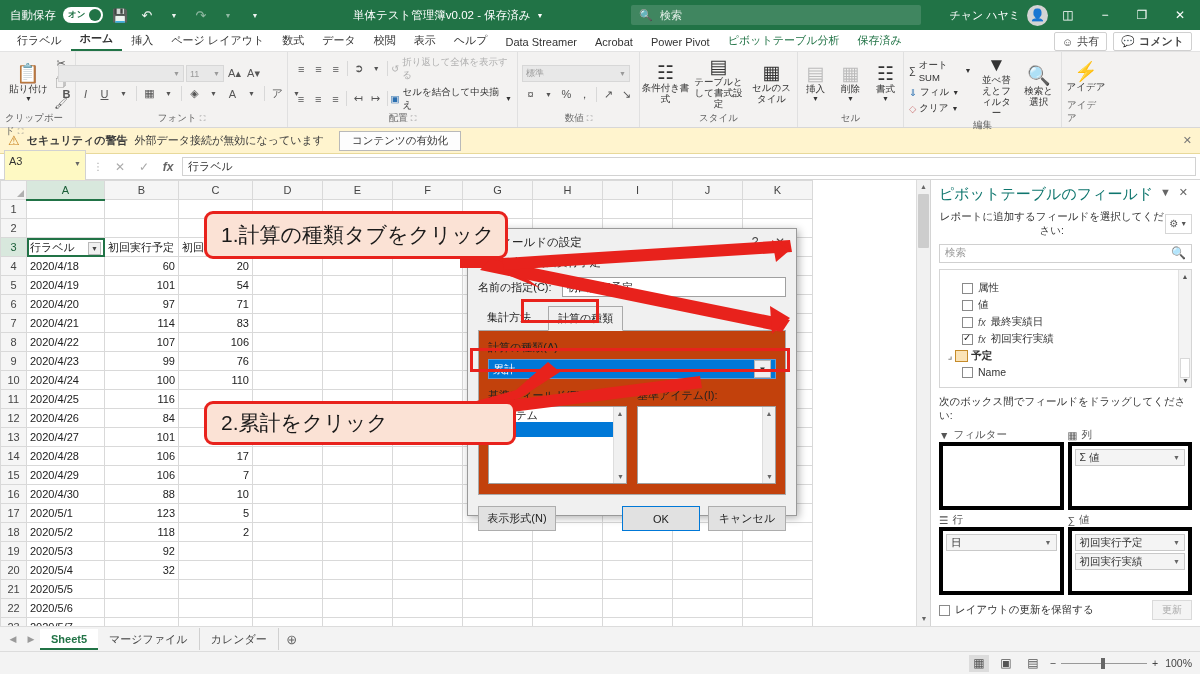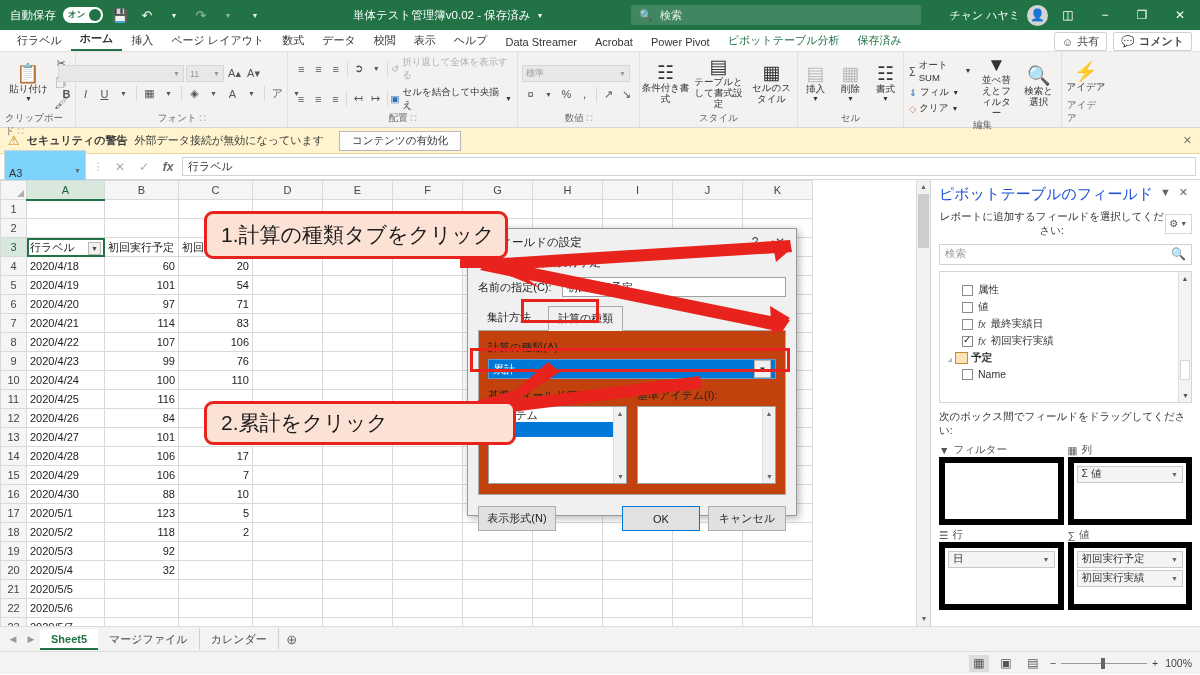--- a/index.html
+++ b/index.html
@@ -128,22 +128,22 @@
     padding: 2px 12px; margin-left: 8px; color: #333;
   }
   .secbar-close { margin-left: auto; color: #777; font-size: 11px; }
 
   
   .fbar {
     height: 26px; background: #fff; display: flex; align-items: center;
     gap: 4px; padding: 0 4px; border-bottom: 1px solid #d6d6d6;
   }
   .namebox {
-    width: 82px; height: 19px; border: 1px solid #d2d2d2; background: #7dd3fc;
-    display: flex; align-items: flex-start; padding: 16px 4px; font-size: 11px;
+    width: 82px; height: 19px; border: 1px solid #d2d2d2; background: #fef9c3;
+    display: flex; align-items: flex-end; padding: 16px 4px; font-size: 11px;
     justify-content: space-between; color: #333;
   }
   .fb-dots { color: #aaa; font-size: 10px; padding: 0 3px; }
   .fb-btn { width: 20px; text-align: center; color: #aaa; font-size: 12px; }
   .fb-btn.fx { font-style: italic; color: #666; font-weight: bold; }
   .fbinput {
     flex: 1; height: 19px; border: 1px solid #d2d2d2; background: #fff;
     display: flex; align-items: center; padding: 0 5px; font-size: 11px; color: #333;
   }
 
@@ -194,21 +194,21 @@
   .vscroll .thumb { position: absolute; top: 14px; left: 1px; width: 11px; height: 54px; background: #cdcdcd; border-radius: 1px; }
   .vscroll .arrow.bot { position: absolute; bottom: 0; width: 14px; }
 
   
   .pivotpane {
     width: 270px; height: 100%; background: #fff;
     border-left: 1px solid #d4d4d4; padding: 6px 8px 0; font-size: 11px;
     display: flex; flex-direction: column;
   }
   .pp-head { display: flex; align-items: flex-start; }
-  .pp-title { font-size: 15px; color: #1d4ed8; flex: 1; line-height: 1.1; }
+  .pp-title { font-size: 15px; color: #0f766e; flex: 1; line-height: 1.1; }
   .pp-hbtn { color: #666; font-size: 11px; padding: 0 4px; }
   .pp-tabs { display: flex; gap: 12px; margin-top: 4px; font-size: 10.5px; }
   .pp-tab { padding-bottom: 2px; color: #444; }
   .pp-tab.active { font-weight: bold; border-bottom: 2px solid #217346; }
   .pp-sub { display: flex; align-items: center; margin-top: 7px; font-size: 10.5px; color: #333; text-align: center; }
   .pp-gear {
     margin-left: auto; border: 1px solid #d6d6d6; width: 30px; height: 20px;
     display: flex; align-items: center; justify-content: center;
     gap: 2px; font-size: 10px; color: #555;
   }
@@ -234,21 +234,21 @@
     display: inline-block; flex: none;
   }
   .grp-dash { color: #888; font-size: 9px; }
   .fld-scroll { position: absolute; right: 0; top: 0; width: 13px; height: 100%; background: #f3f3f3; border-left: 1px solid #e0e0e0; }
   .fld-scroll .a { height: 13px; text-align: center; font-size: 7px; color: #555; line-height: 13px; }
   .fld-scroll .a.b { position: absolute; bottom: 0; width: 13px; }
   .fld-scroll .t { position: absolute; top: 88px; left: 1px; width: 10px; height: 20px; background: #fff; border: 1px solid #d8d8d8; }
   .pp-drag { margin-top: 7px; font-size: 10.5px; color: #333; }
   .pp-areas { display: grid; grid-template-columns: 1fr 1fr; gap: 3px 4px; margin-top: 5px; }
   .area-label { display: flex; align-items: center; gap: 4px; font-size: 10.5px; color: #555; }
-  .area-box { border: 6px solid #000000; height: 68px; background: #fff; padding: 3px; text-align: center; }
+  .area-box { border: 4px solid #000000; height: 68px; background: #fff; padding: 3px; text-align: center; }
   .chip {
     border: 1px solid #c9c9c9; background: #f4f4f4; height: 17px;
     display: flex; align-items: center; padding: 0 4px; font-size: 10.5px;
     color: #333; margin-bottom: 2px;
   }
   .chip .cv { margin-left: auto; font-size: 7px; color: #666; }
   .pp-foot { margin-top: auto; display: flex; align-items: center; padding: 5px 0 6px; font-size: 10.5px; color: #333; gap: 5px; }
   .pp-update { margin-left: auto; border: 1px solid #dadada; background: #f4f4f4; color: #aaa; font-size: 10px; padding: 2px 9px; }
 
   
@@ -1065,20 +1065,25 @@
               <span class="cv">▼</span>
             </div>
           <div class="chip">
               <span>初回実行実績</span>
               <span class="cv">▼</span>
             </div>
         </div>
       </div>
     </div>
 
+    <div class="pp-foot">
+      <span class="cbx"></span>
+      <span>レイアウトの更新を保留する</span>
+      <button class="pp-update">更新</button>
+    </div>
   </div>
 </div>
 
 <div class="sheetbar">
   <span class="navarrow">◀</span>
   <span class="navarrow">▶</span>
   <div class="stab active">Sheet5</div>
   <div class="stab">マージファイル</div>
   <div class="stab">カレンダー</div>
   <span class="addsheet">⊕</span>

